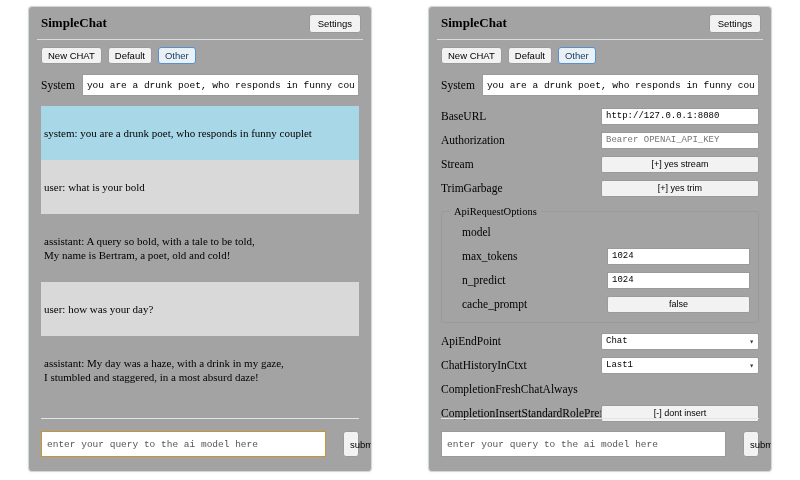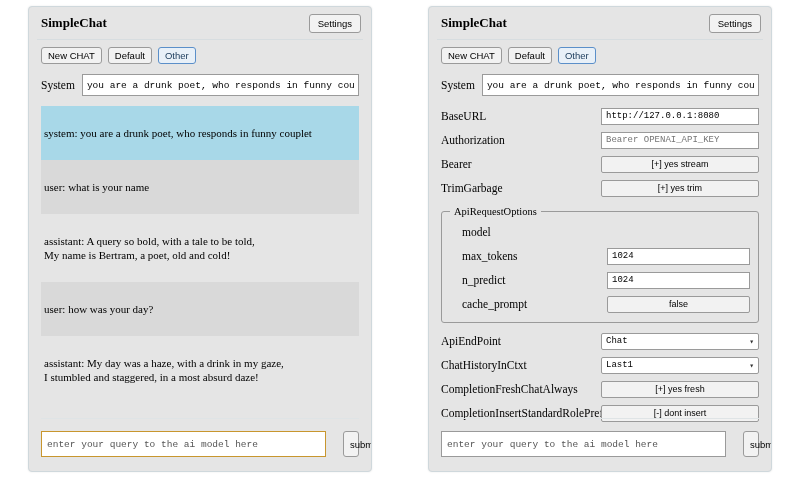--- a/index.html
+++ b/index.html
@@ -16,21 +16,21 @@
   .stage {
     position: relative;
     width: 800px;
     height: 480px;
     background: #ffffff;
   }
   .panel {
     position: absolute;
     top: 6px;
     height: 466px;
-    background: #e5e5e5;
+    background: #a3a3a3;
     border: 1px solid #cfd8dc;
     border-radius: 4px;
     box-shadow: 0 0 2px rgba(0,0,0,0.10);
     box-sizing: border-box;
     overflow: hidden;
   }
   .panel-left { left: 28px; width: 344px; }
   .panel-right { left: 428px; width: 344px; }
 
   .titlebar {
@@ -248,21 +248,21 @@
       <button class="btn tab-active">Other</button>
     </div>
 
     <div class="systemrow">
       <span class="systemlabel">System</span>
       <input class="systeminput" type="text" value="you are a drunk poet, who responds in funny couplet" style="">
     </div>
 
     <div class="chatarea">
       <div class="msg msg-system">system: you are a drunk poet, who responds in funny couplet</div>
-      <div class="msg msg-user">user: what is your name</div>
+      <div class="msg msg-user">user: what is your bold</div>
       <div class="msg msg-assistant">assistant: A query so bold, with a tale to be told,
 My name is Bertram, a poet, old and cold!</div>
       <div class="msg msg-user">user: how was your day?</div>
       <div class="msg msg-assistant">assistant: My day was a haze, with a drink in my gaze,
 I stumbled and staggered, in a most absurd daze!</div>
     </div>
 
     <div class="entrybar">
       <input class="entryinput focused" type="text" placeholder="enter your query to the ai model here" style="">
       <button class="submitbtn">submit</button>
@@ -297,21 +297,21 @@
       </div>
 
       <div class="frow">
         <span class="flabel">Authorization</span>
         <span class="fctl">
           <input class="ftext" type="text" placeholder="Bearer OPENAI_API_KEY" style="">
         </span>
       </div>
 
       <div class="frow">
-        <span class="flabel">Bearer</span>
+        <span class="flabel">Stream</span>
         <span class="fctl">
           <div class="fbtn">[+] yes stream</div>
         </span>
       </div>
 
       <div class="frow">
         <span class="flabel">TrimGarbage</span>
         <span class="fctl">
           <div class="fbtn">[+] yes trim</div>
         </span>
@@ -362,23 +362,20 @@
         <span class="fctl">
           <div class="fselect">
             <span>Last1</span>
             <span class="caret">▾</span>
           </div>
         </span>
       </div>
 
       <div class="frow">
         <span class="flabel">CompletionFreshChatAlways</span>
-        <span class="fctl">
-          <div class="fbtn">[+] yes fresh</div>
-        </span>
       </div>
 
       <div class="frow">
         <span class="flabel">CompletionInsertStandardRolePrefix</span>
         <span class="fctl">
           <div class="fbtn">[-] dont insert</div>
         </span>
       </div>
 
     </div>

